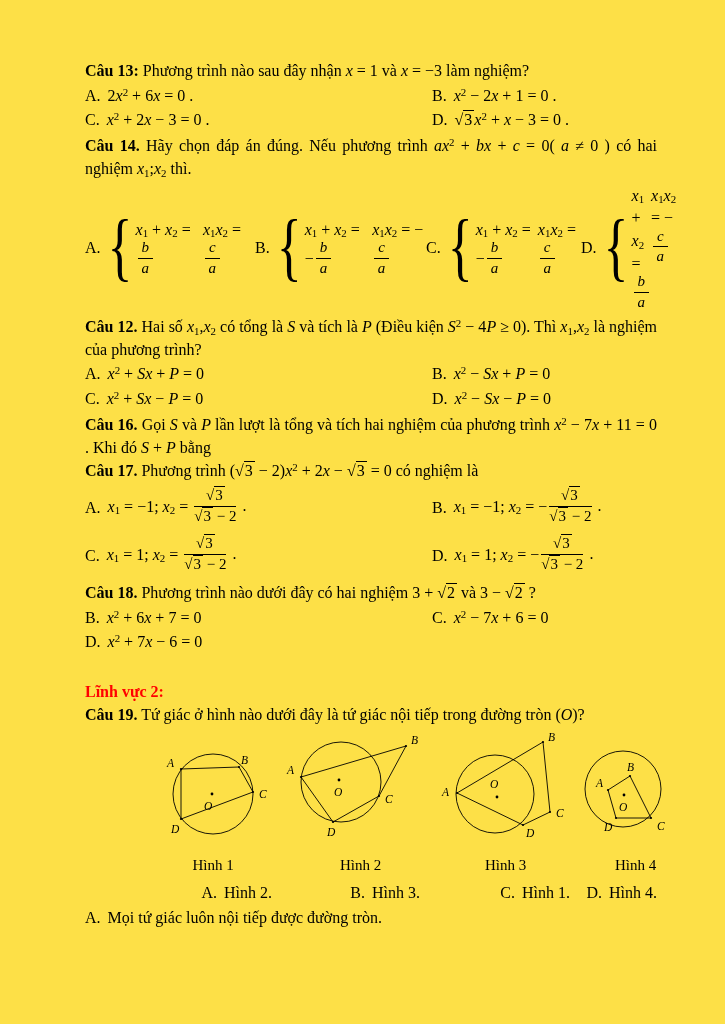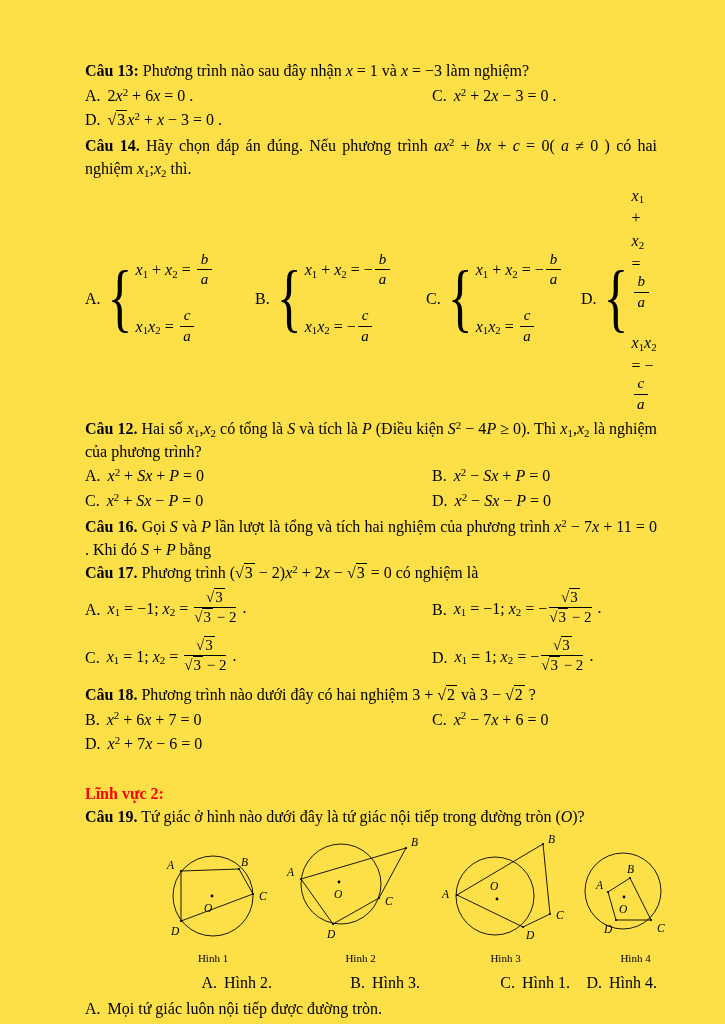--- a/index.html
+++ b/index.html
@@ -27,42 +27,43 @@
   .sqrt{white-space:nowrap;}
   .rd{border-top:1px solid #000;padding:0 2px 0 1px;}
   .frac{display:inline-flex;flex-direction:column;text-align:center;vertical-align:middle;
         line-height:1.15;margin:0 2px;position:relative;top:-2px;font-size:15px;}
   .fnum{border-bottom:1px solid #000;padding:0 4px 1px;}
   .fden{padding-top:1px;}
   
   .sys{display:flex;align-items:center;}
   .brace{font-size:52px;font-weight:400;line-height:0.9;transform:scaleY(1.45);
          transform-origin:center;margin:0 3px 0 0;}
-  .sys-eqs{display:flex;flex-direction:column;gap:19px;}
+  .sys-eqs{display:flex;gap:0;}
   
   .figrow{display:flex;margin-left:58px;margin-top:5px;}
   .fig{text-align:center;}
-  .figcap{font-size:11px;margin-top:1px;}
+  .figcap{font-size:15px;margin-top:7px;}
   svg text{font-size:11.5px;font-style:italic;font-family:"Liberation Serif","DejaVu Serif",serif;}
   svg circle.outline{fill:none;stroke:#000;stroke-width:0.9;}
   svg polygon{fill:none;stroke:#000;stroke-width:0.9;}
   svg circle.dot{fill:#000;stroke:none;}
 </style>
 </head>
 <body>
 
 <div class="doc">
   <div class="content">
 
     <div class="q">
       <span class="qnum">Câu 13:</span>
       <span>Phương trình nào sau đây nhận <span class="math"><i>x</i> = 1</span> và <span class="math"><i>x</i> = −3</span> làm nghiệm?</span>
     </div>
     <div class="opts opts2">
       <div class="opt"><span class="olabel">A.</span><span><span class="math">2<i>x</i><span class="sup">2</span> + 6<i>x</i> = 0</span> .</span></div>
+      <div class="opt"><span class="olabel">B.</span><span><span class="math"><i>x</i><span class="sup">2</span> − 2<i>x</i> + 1 = 0</span> .</span></div>
       <div class="opt"><span class="olabel">C.</span><span><span class="math"><i>x</i><span class="sup">2</span> + 2<i>x</i> − 3 = 0</span> .</span></div>
       <div class="opt"><span class="olabel">D.</span><span><span class="math"><span class="sqrt">√<span class="rd">3</span></span><i>x</i><span class="sup">2</span> + <i>x</i> − 3 = 0</span> .</span></div>
     </div>
 
     <div class="q just">
       <span class="qnum">Câu 14.</span>
       <span>Hãy chọn đáp án đúng. Nếu phương trình <span class="math"><i>a</i><i>x</i><span class="sup">2</span> + <i>b</i><i>x</i> + <i>c</i> = 0( <i>a</i> ≠ 0 )</span> có hai nghiệm <span class="math"><i>x</i><span class="sub">1</span>;<i>x</i><span class="sub">2</span></span> thì.</span>
     </div>
     <div class="opts4-14">
       <div class="sys">

